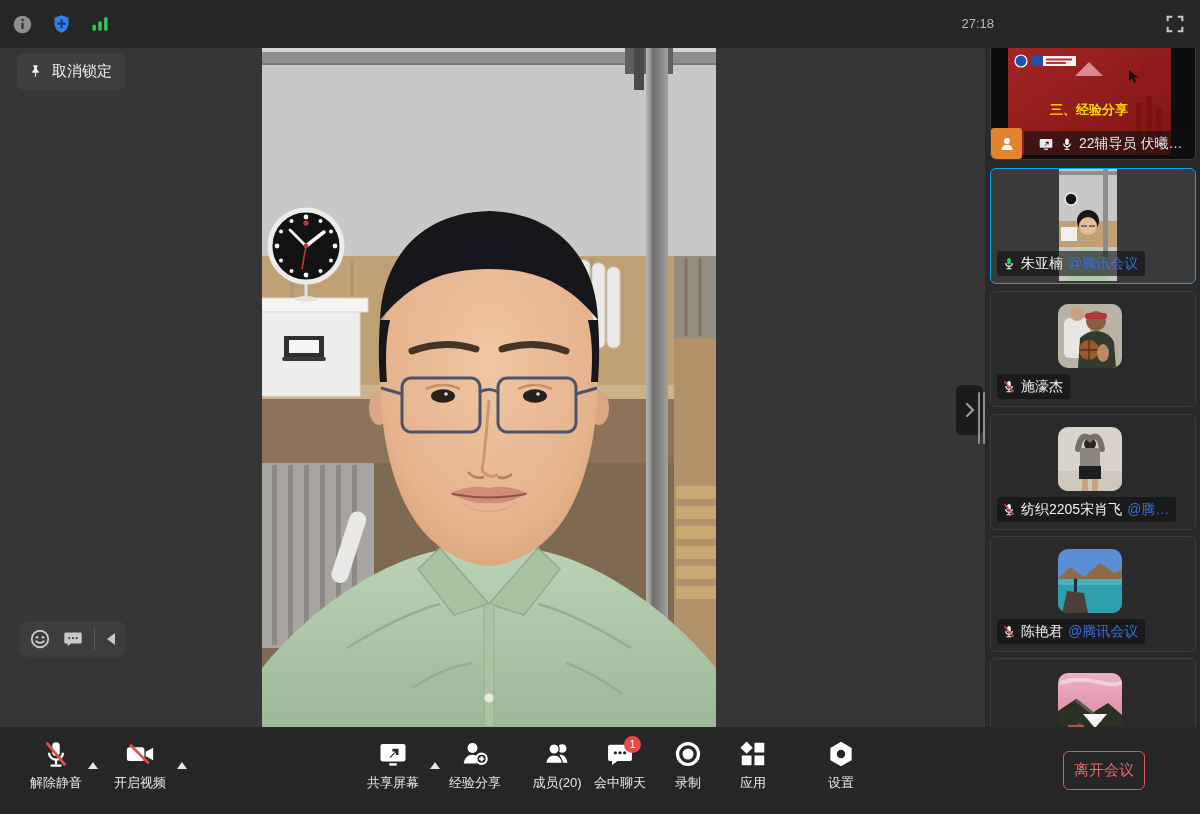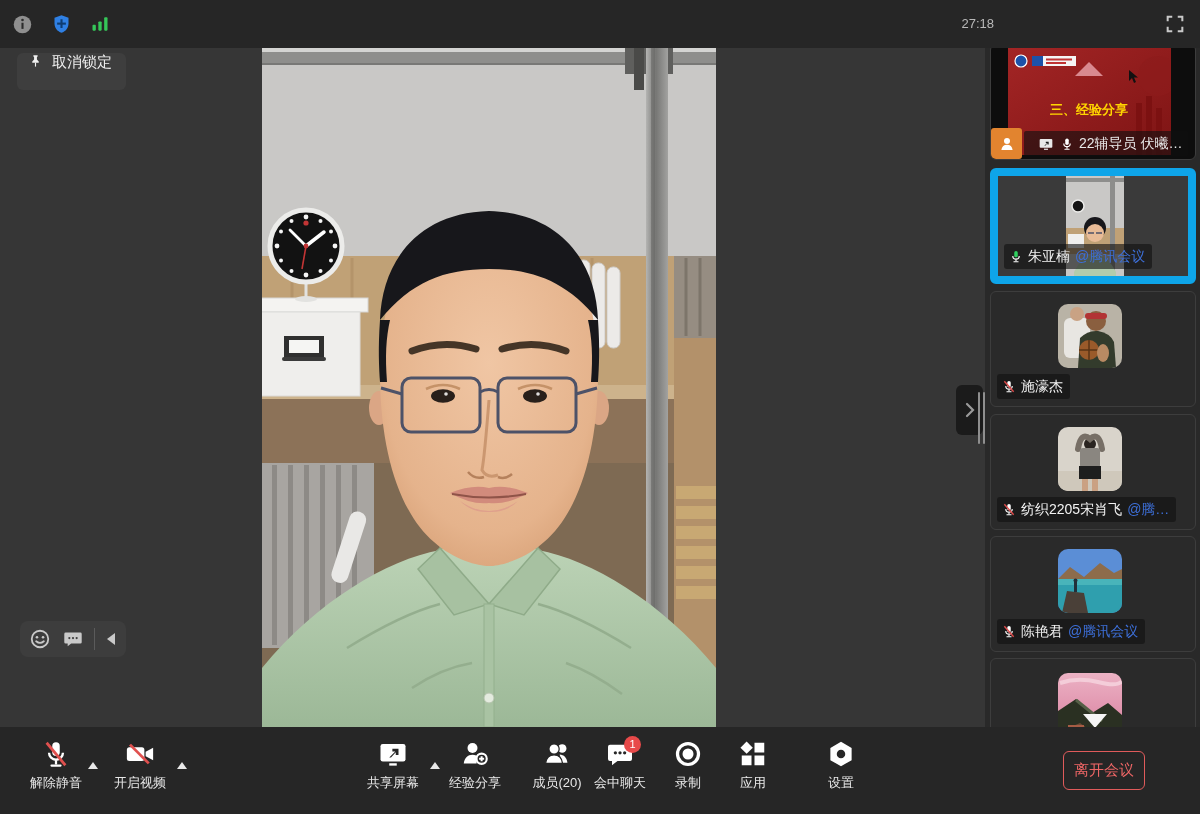--- a/index.html
+++ b/index.html
@@ -16,34 +16,34 @@
   .timer{left:948px;top:0;width:46px;height:48px;line-height:48px;text-align:right;
          font-size:13px;color:#b9b9b9;}
   .viewswitch{left:1006px;top:0;height:48px;display:flex;align-items:center;gap:7px;
               color:#d6d6d6;font-size:15px;cursor:pointer;}
   .fullscreen{left:1164px;top:13px;width:22px;height:22px;cursor:pointer;}
 
   
   .main-bg{left:0;top:48px;width:1200px;height:679px;background:#363636;}
   .video{left:262px;top:48px;width:454px;height:679px;overflow:hidden;background:#c9c8c6;}
   .unlock{left:17px;top:53px;height:37px;padding:0 14px 0 10px;background:#3e3e3e;
-          border-radius:6px;display:flex;align-items:flex-start;gap:8px;font-size:15px;
+          border-radius:6px;display:flex;align-items:center;gap:8px;font-size:15px;
           color:#f0f0f0;cursor:pointer;}
   .emojibar{left:20px;top:621px;width:106px;height:36px;background:#3d3d3d;border-radius:8px;
             display:flex;align-items:center;justify-content:space-evenly;}
   .emojibar .sep{width:1px;height:22px;background:#5b5b5b;}
   .collapse-tab{left:956px;top:385px;width:27px;height:50px;background:#1b1b1b;
                 border-radius:6px;display:flex;align-items:center;justify-content:center;cursor:pointer;}
   .scrollline{width:2px;background:#8f8f8f;border-radius:1px;}
 
   
   .sidebar-bg{left:985px;top:48px;width:215px;height:679px;background:#292929;}
   .tile{left:990px;width:206px;height:116px;background:#262626;border:1px solid #3d3d3d;
         border-radius:6px;overflow:hidden;box-sizing:border-box;cursor:pointer;}
-  .tile.active{border:8px solid #0ea5e9;}
+  .tile.active{border:1px solid #0ea5e9;}
   .avatar{left:67px;top:12px;width:64px;height:64px;border-radius:10px;overflow:hidden;}
   .name-chip{position:absolute;left:6px;bottom:7px;max-width:184px;height:25px;
              background:rgba(16,16,16,.62);border-radius:3px;display:flex;align-items:center;
              gap:5px;padding:0 7px 0 5px;font-size:14px;white-space:nowrap;overflow:hidden;}
   .name-chip .nm{color:#f2f2f2;}
   .name-chip .sfx{color:#3d6fd8;}
   .presenter-badge{position:absolute;left:0;bottom:0;width:31px;height:31px;background:#e2842f;
                    border-radius:3px;display:flex;align-items:center;justify-content:center;}
   .share-chip{position:absolute;left:33px;bottom:3px;height:25px;max-width:160px;
               background:rgba(16,16,16,.62);border-radius:2px;display:flex;align-items:center;

